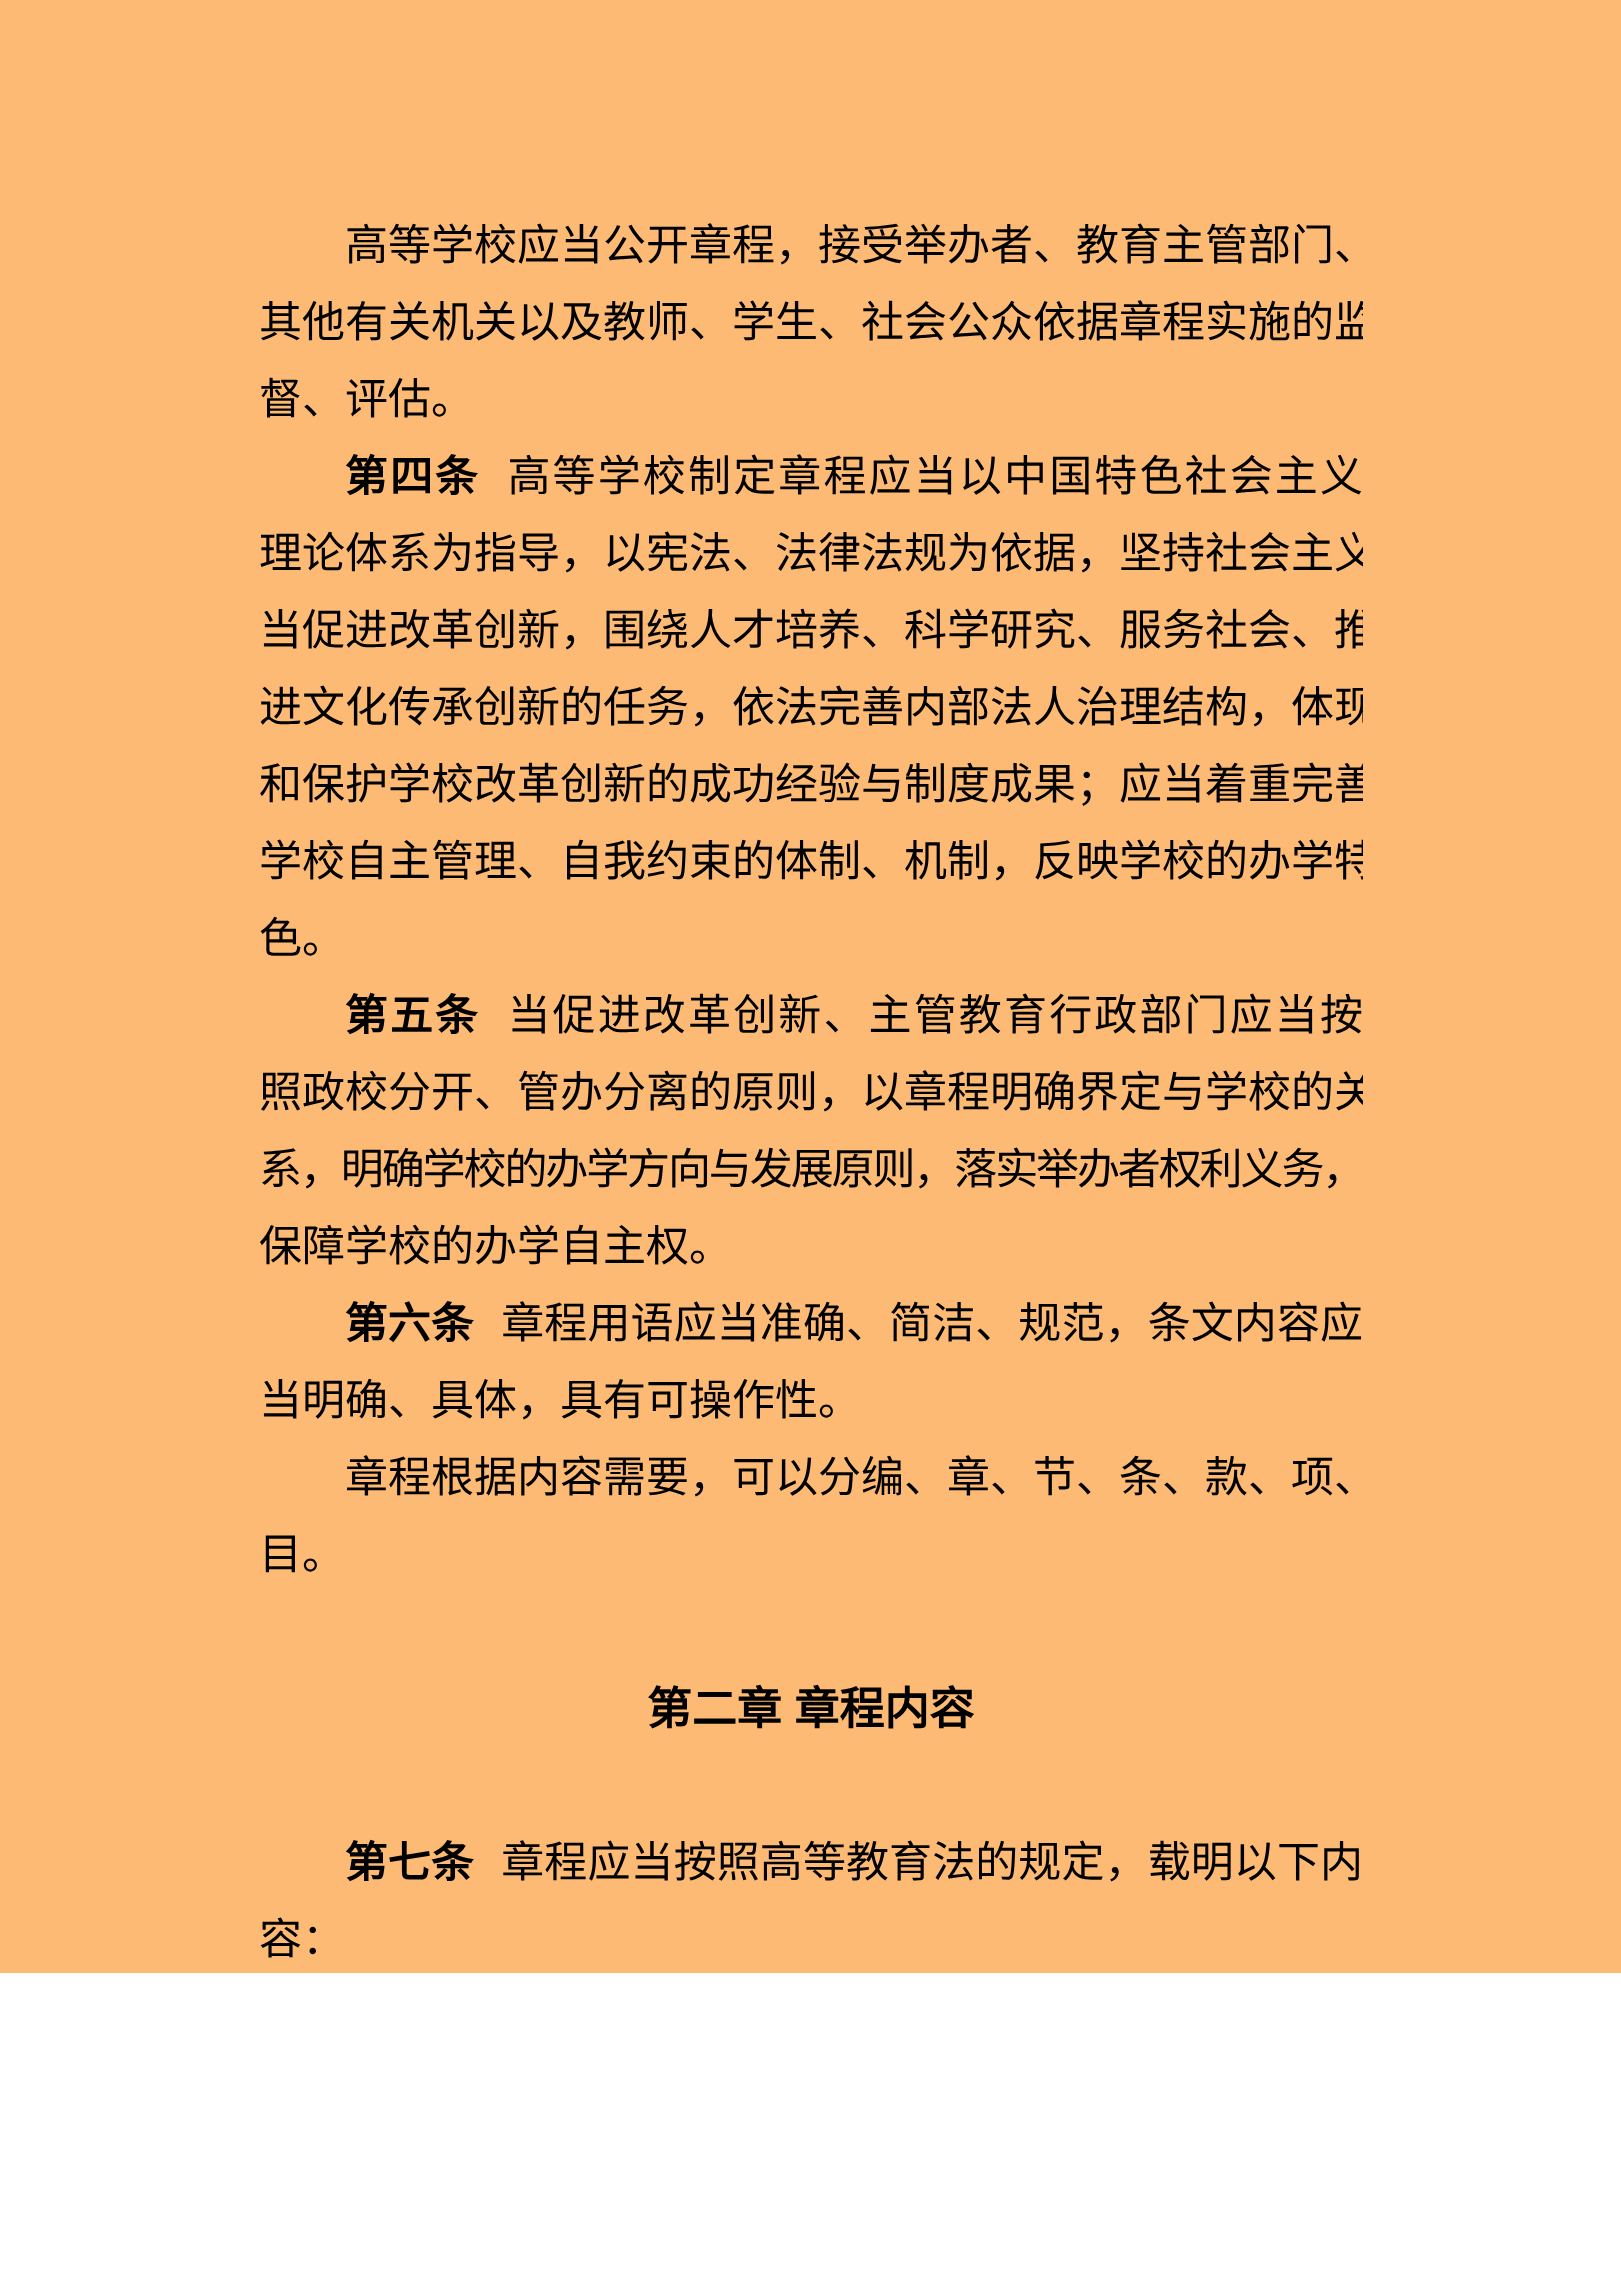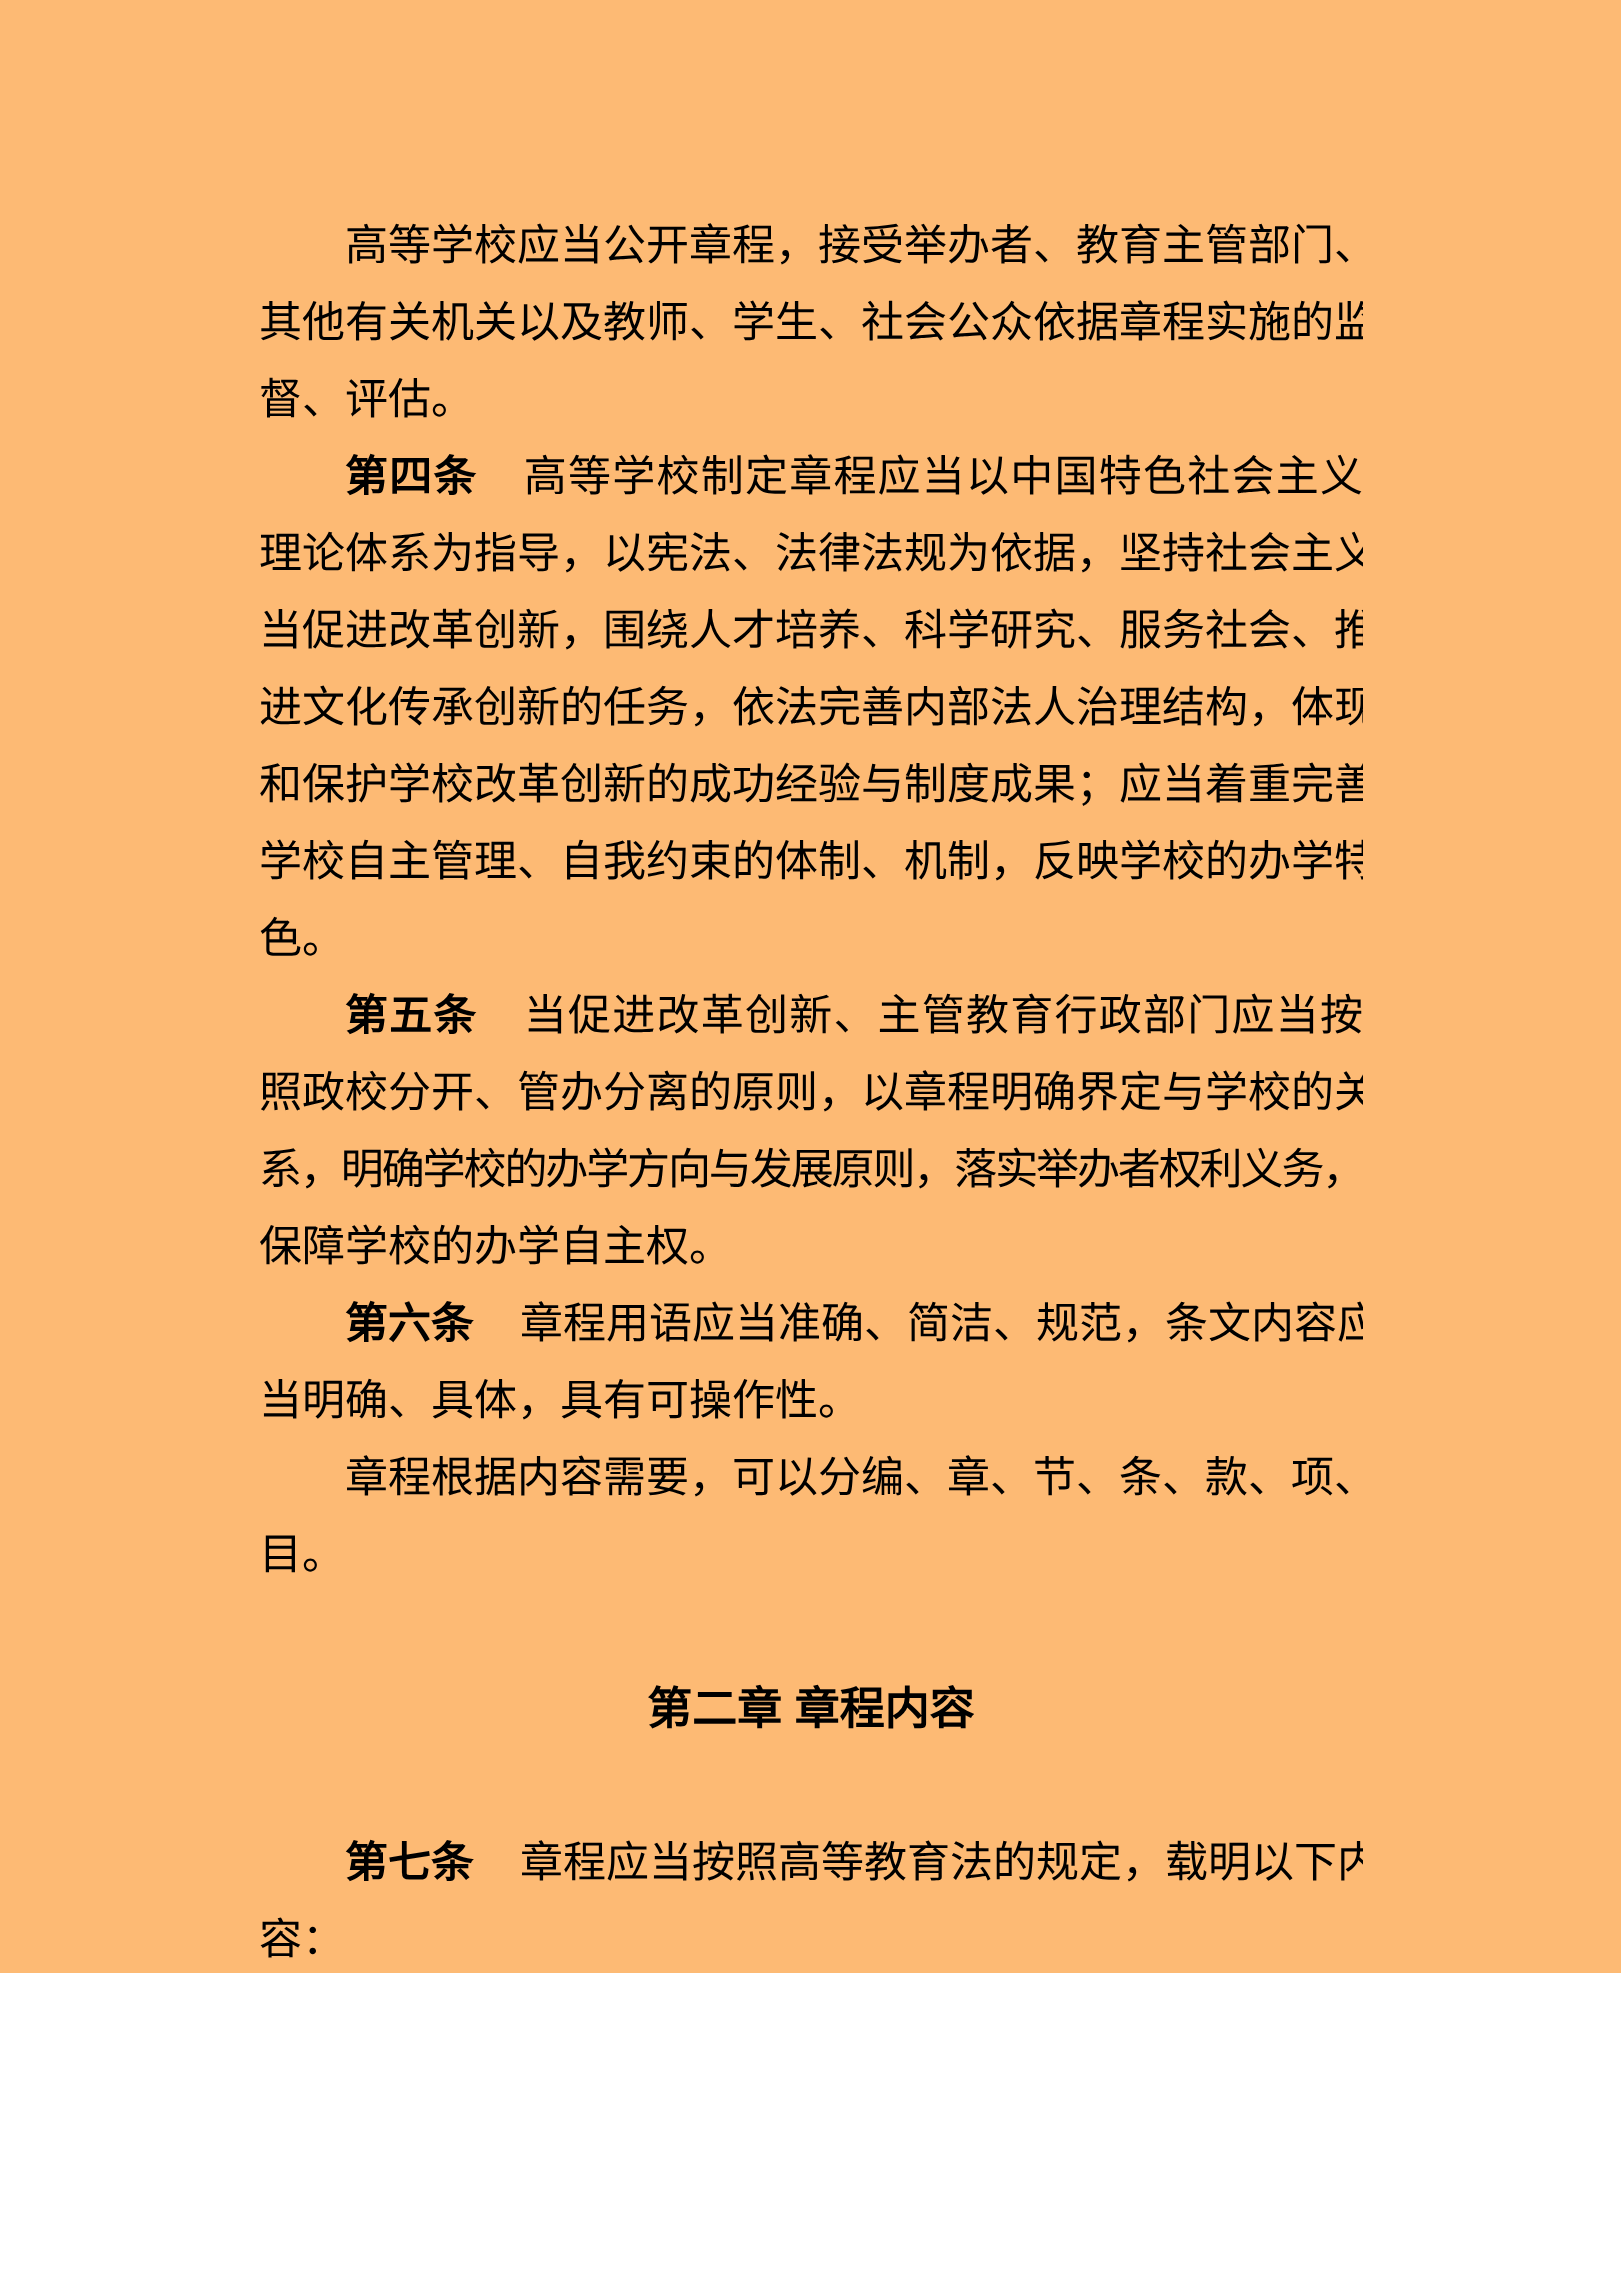--- a/index.html
+++ b/index.html
@@ -35,21 +35,21 @@
   }
   .line.last {
     text-align: center;
     text-align-last: left;
   }
   .line.indent { text-indent: 86px; }
   .line.tight { letter-spacing: -2.3px; }
   .article-label {
     font-family: "Liberation Sans", "DejaVu Sans", sans-serif;
     font-weight: 700;
-    margin-right: 46px;
+    margin-right: 27px;
   }
   .chapter-heading {
     font-family: "Liberation Sans", "DejaVu Sans", sans-serif;
     font-weight: 700;
     font-size: 45px;
     line-height: 77px;
     height: 77px;
     margin: 77px 0;
     text-align: right;
     text-align-last: center;

